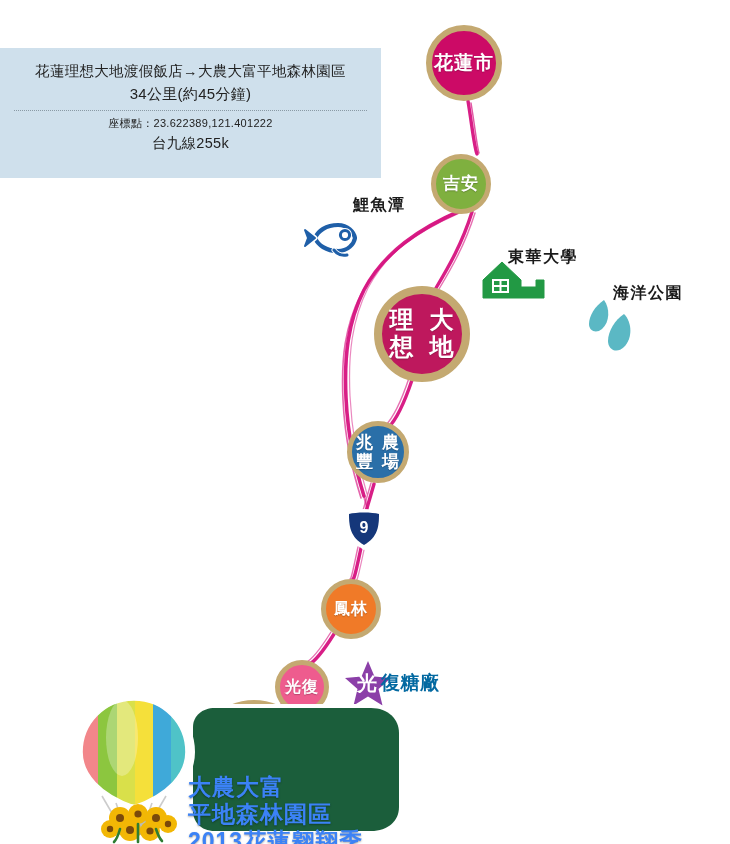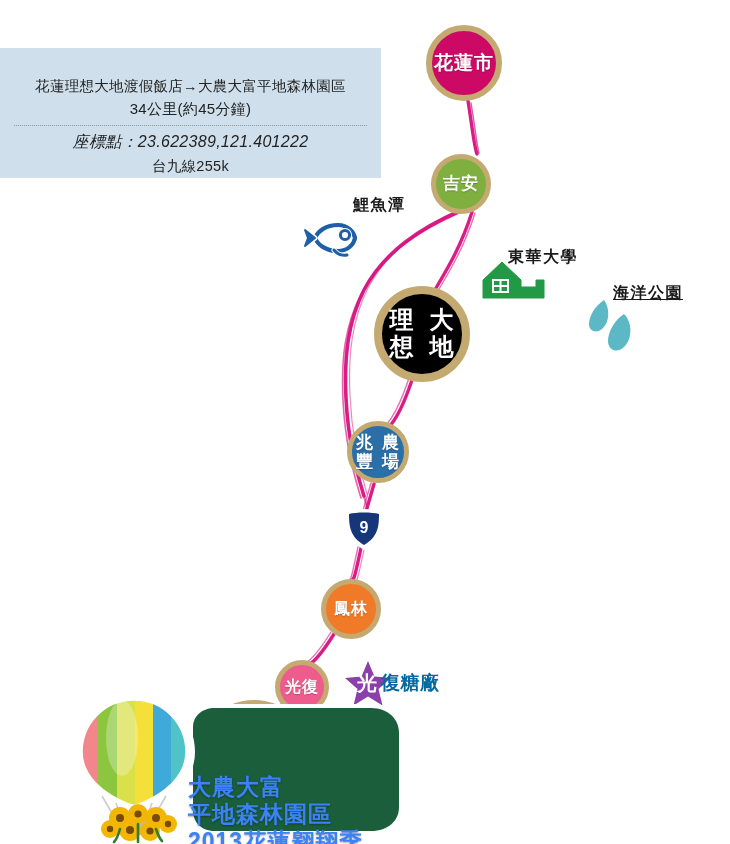--- a/index.html
+++ b/index.html
@@ -27,38 +27,38 @@
 
   
   .info-box {
     position: absolute;
     left: 0px;
     top: 48px;
     width: 381px;
     height: 130px;
     background: #cfe0ec;
     box-sizing: border-box;
-    padding: 27px 10px 8px 10px;
+    padding: 12px 10px 8px 10px;
     text-align: center;
   }
   .info-line {
     color: #222222;
     font-size: 14.5px;
     line-height: 1.55;
     letter-spacing: 0.3px;
     white-space: nowrap;
   }
   .info-line.l1 { font-size: 14.5px; }
   .info-line.l2 { font-size: 15px; }
   .info-divider {
     margin: 4px 4px 3px 4px;
     height: 1px;
     border-top: 1px dotted #8a9aa5;
   }
-  .info-line.l3 { font-size: 16px; font-style: italic; }
+  .info-line.l3 { font-size: 11px; }
   .info-line.l4 { font-size: 14.5px; }
 
   
   .node {
     position: absolute;
     border-radius: 50%;
     box-sizing: border-box;
     display: flex;
     align-items: center;
     justify-content: center;
@@ -211,21 +211,21 @@
     <div class="info-line l3">座標點：23.622389,121.401222</div>
     <div class="info-line l4">台九線255k</div>
   </div>
 
   <div class="node" id="node-hualien-city" style="left: 426px; top: 25px; width: 76px; height: 76px; background: rgb(204, 10, 102); border: 6px solid rgb(196, 169, 113); font-size: 19px;">
       <div>花蓮市</div>
     </div>
   <div class="node" id="node-jian" style="left: 431px; top: 154px; width: 60px; height: 60px; background: rgb(127, 176, 63); border: 5px solid rgb(196, 169, 113); font-size: 17px;">
       <div>吉安</div>
     </div>
-  <div class="node" id="node-promised-land" style="left: 374px; top: 286px; width: 96px; height: 96px; background: #000000; border: 8px solid rgb(196, 169, 113); font-size: 24px;">
+  <div class="node" id="node-promised-land" style="left: 374px; top: 286px; width: 96px; height: 96px; background: #be185d; border: 8px solid rgb(196, 169, 113); font-size: 24px;">
       <div>理想</div>
       <div>大地</div>
     </div>
   <div class="node" id="node-zhaofeng-farm" style="left: 347px; top: 421px; width: 62px; height: 62px; background: rgb(42, 111, 168); border: 5px solid rgb(196, 169, 113); font-size: 17px;">
       <div>兆豐</div>
       <div>農場</div>
     </div>
   <div class="node" id="node-fenglin" style="left: 321px; top: 579px; width: 60px; height: 60px; background: rgb(240, 122, 40); border: 5px solid rgb(196, 169, 113); font-size: 16px;">
       <div>鳳林</div>
     </div>
@@ -265,21 +265,21 @@
 
   <div class="poi" style="left:586px; top:296px;">
     <svg width="58" height="60" viewBox="0 0 58 60" xmlns="http://www.w3.org/2000/svg">
       <g>
         <path d="M18,4 C24,12 24,26 16,33 C10,38 3,35 3,28 C3,20 9,10 18,4 Z" fill="#ffffff" stroke="#ffffff" stroke-width="5" stroke-linejoin="round"></path>
         <path d="M18,4 C24,12 24,26 16,33 C10,38 3,35 3,28 C3,20 9,10 18,4 Z" fill="#5BB8C4"></path>
         <path d="M38,18 C46,26 47,42 38,51 C31,58 22,54 22,45 C22,35 29,24 38,18 Z" fill="#ffffff" stroke="#ffffff" stroke-width="5" stroke-linejoin="round"></path>
         <path d="M38,18 C46,26 47,42 38,51 C31,58 22,54 22,45 C22,35 29,24 38,18 Z" fill="#5BB8C4"></path>
       </g>
     </svg>
-    <div class="poi-label" style="left:27px; top:-13px;text-decoration:underline;">海洋公園</div>
+    <div class="poi-label" style="left:27px; top:-13px;">海洋公園</div>
   </div>
 
   <div class="shield" style="left:345px; top:508px; width:38px; height:42px;">
     <svg width="38" height="42" viewBox="0 0 38 42" xmlns="http://www.w3.org/2000/svg">
       <path d="M3,5 C10,3 28,3 35,5 C35,18 34,30 19,39 C4,30 3,18 3,5 Z" fill="#ffffff" stroke="#ffffff" stroke-width="5" stroke-linejoin="round"></path>
       <path d="M4,6 C11,4 27,4 34,6 C34,18 33,29 19,37 C5,29 4,18 4,6 Z" fill="#15377A"></path>
     </svg>
     <div class="shield-num">9</div>
   </div>
 

